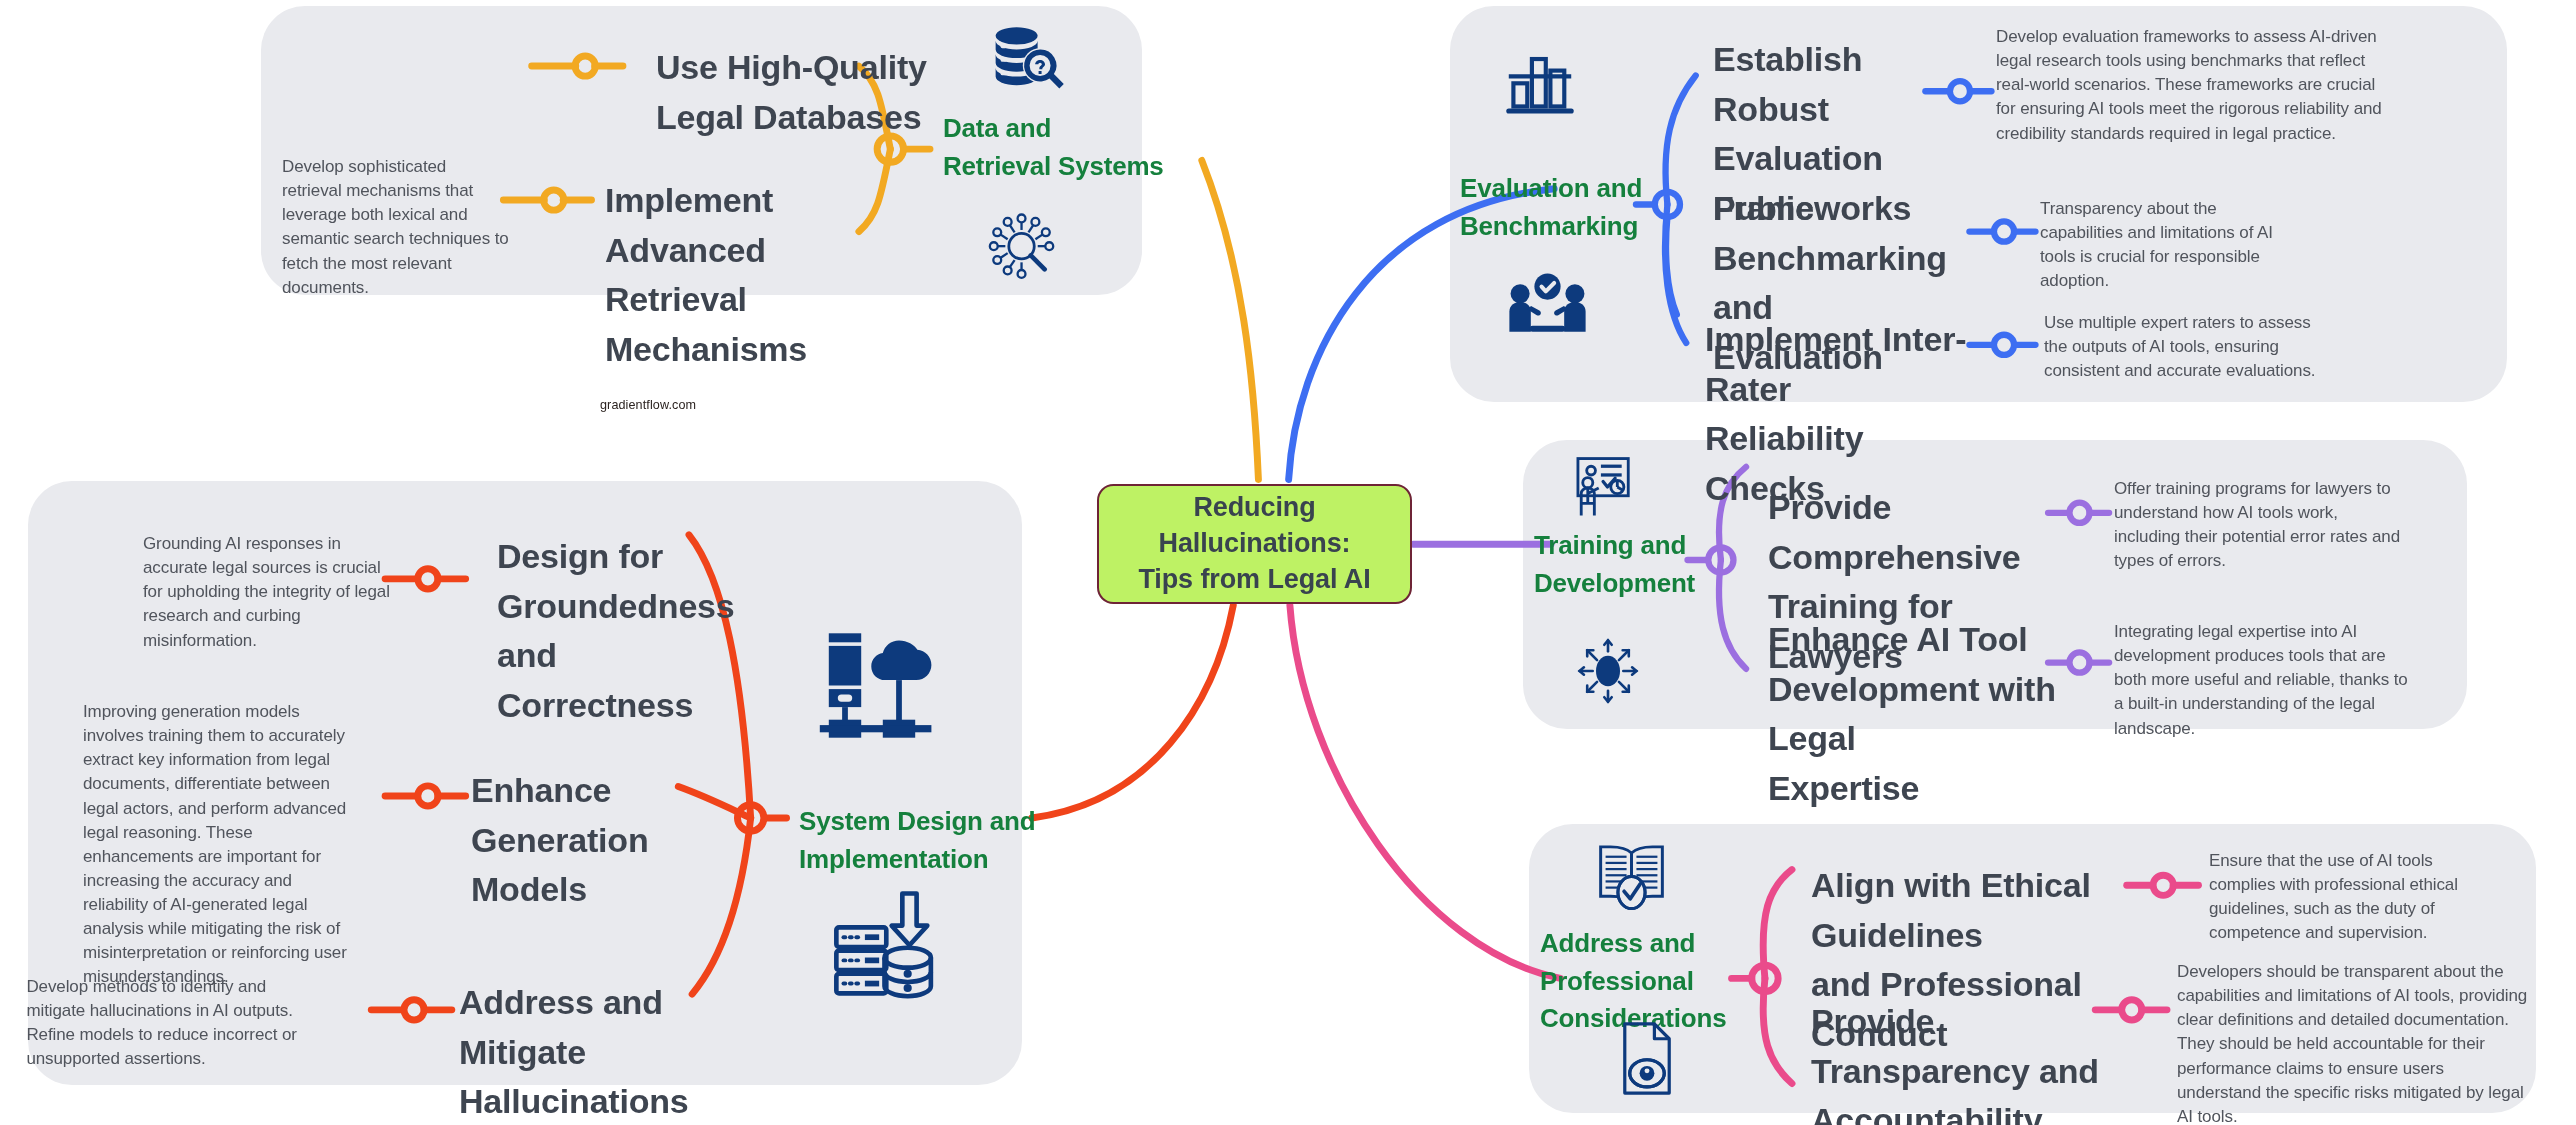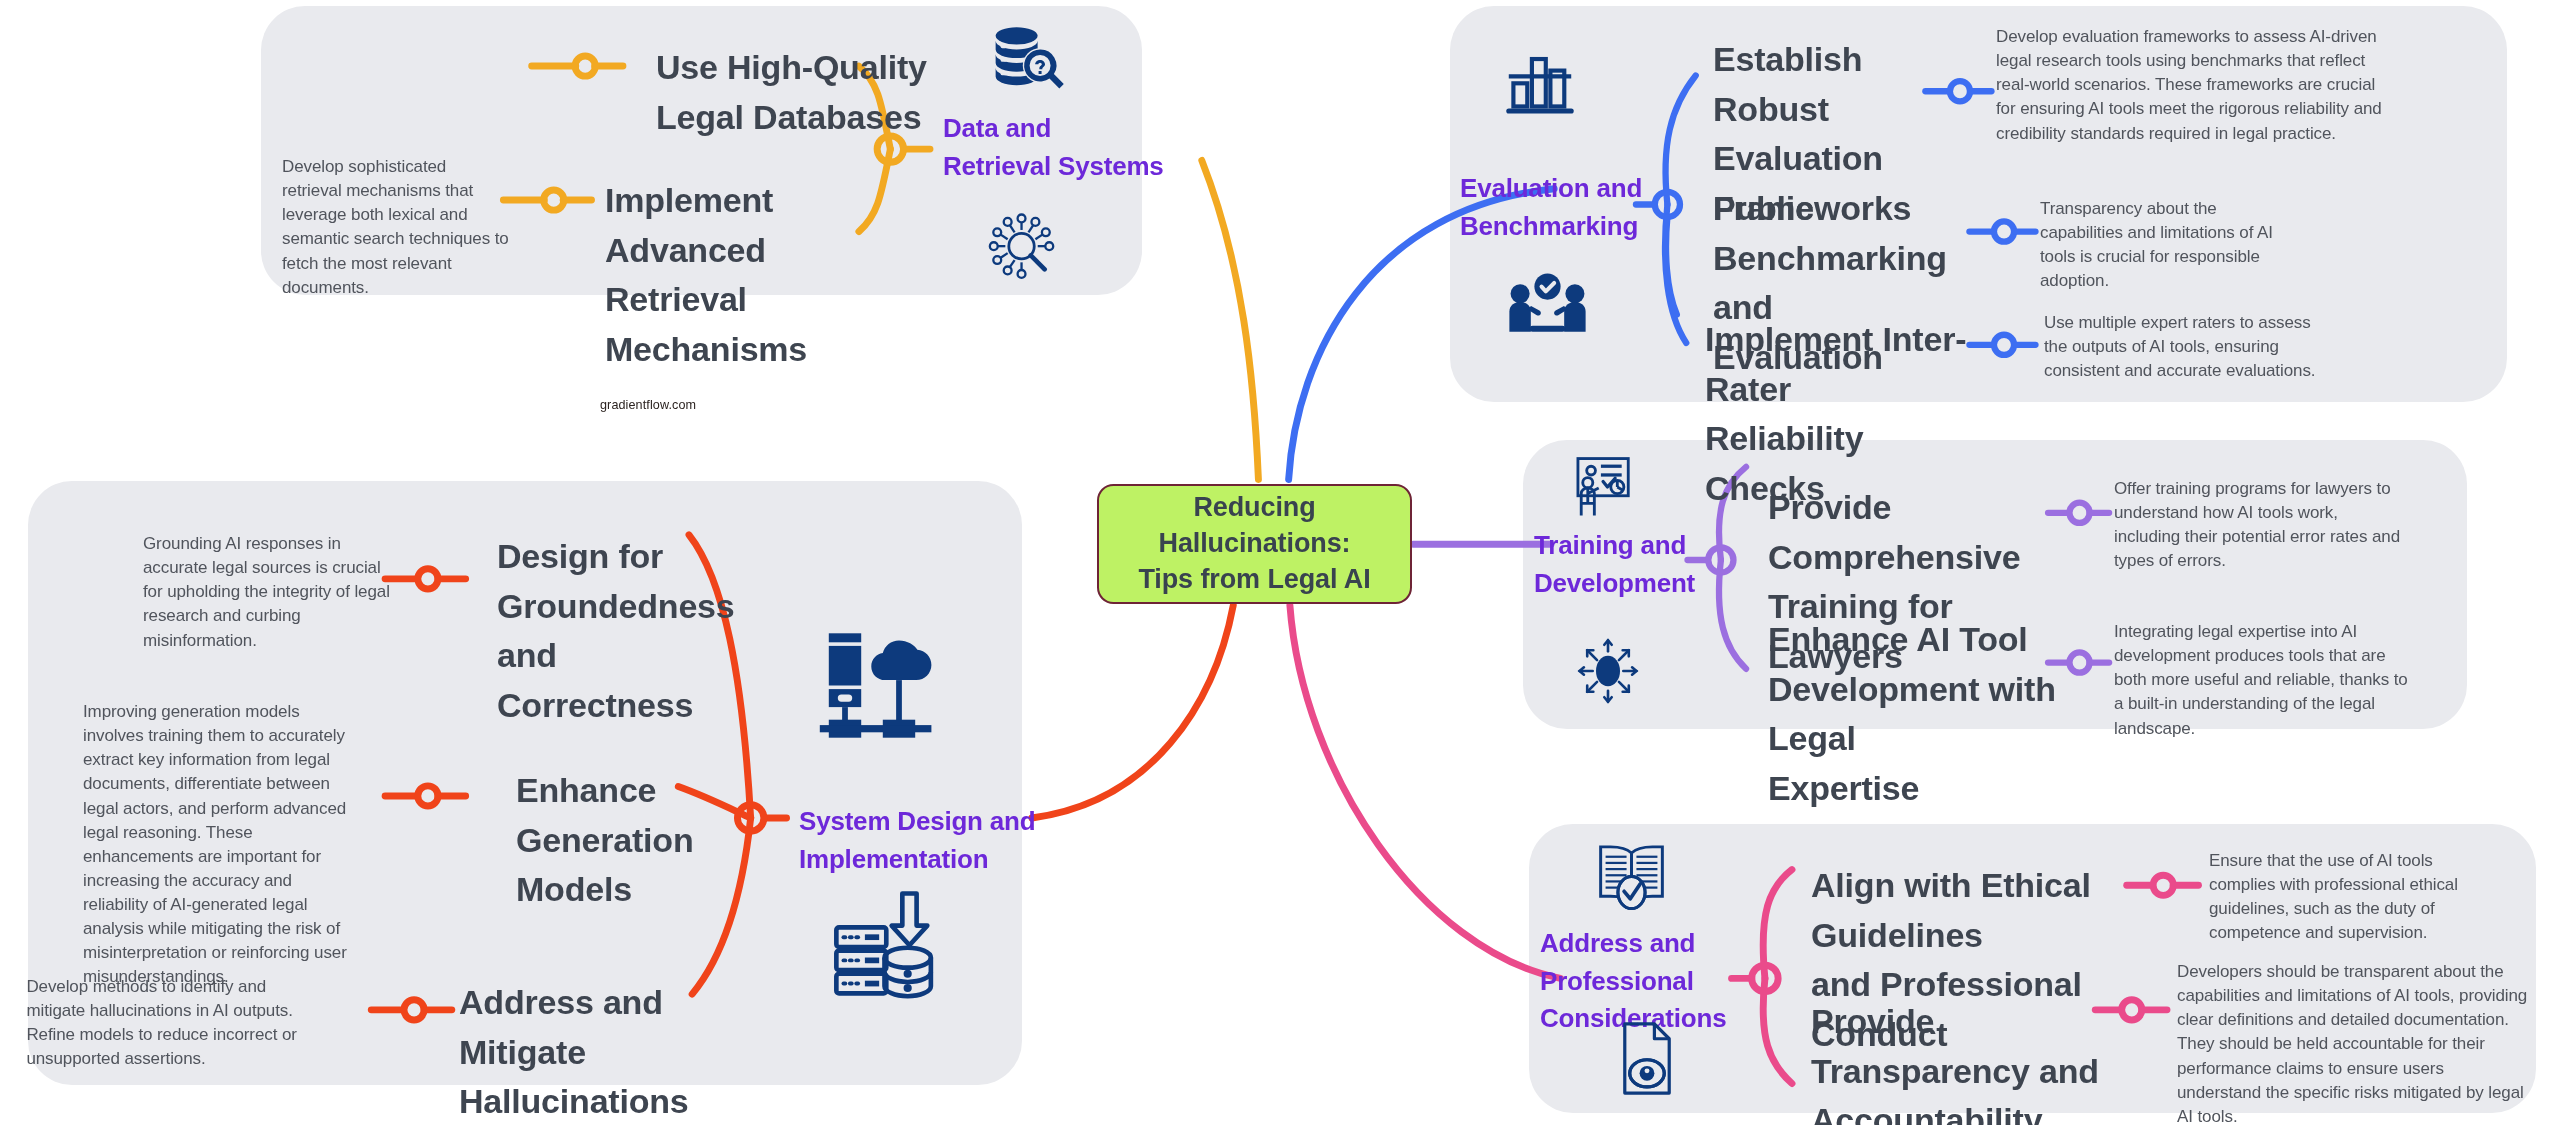--- a/index.html
+++ b/index.html
@@ -30,21 +30,21 @@
   .sub-label {
     position: absolute;
     color: #3e4550;
     font-size: 34px;
     line-height: 1.46;
     font-weight: 700;
     letter-spacing: -0.2px;
   }
   .branch-label {
     position: absolute;
-    color: #6d28d9;
+    color: #15803d;
     font-size: 26px;
     line-height: 1.45;
     font-weight: 600;
     letter-spacing: -0.2px;
   }
 
   
   #root-node {
     position: absolute;
     left: 1097px; top: 484px;
@@ -342,21 +342,21 @@
     <div>Implementation</div>
   </div>
 
   <div class="sub-label" style="left:497px; top:532px; width:271px;">
     <div>Design for</div>
     <div>Groundedness and</div>
     <div>Correctness</div>
   </div>
   <div class="leaf-text" style="left:143px; top:532px; width:258px;">Grounding AI responses in accurate legal sources is crucial for upholding the integrity of legal research and curbing misinformation.</div>
 
-  <div class="sub-label" style="left:471px; top:766px; width:264px;margin-left:45px;">
+  <div class="sub-label" style="left:471px; top:766px; width:264px;">
     <div>Enhance Generation</div>
     <div>Models</div>
   </div>
   <div class="leaf-text" style="left:83px; top:700px; width:277px;">Improving generation models involves training them to accurately extract key information from legal documents, differentiate between legal actors, and perform advanced legal reasoning. These enhancements are important for increasing the accuracy and reliability of AI-generated legal analysis while mitigating the risk of misinterpretation or reinforcing user misunderstandings.</div>
 
   <div class="sub-label" style="left:459px; top:978px; width:277px;">
     <div>Address and Mitigate</div>
     <div>Hallucinations</div>
   </div>
   <div class="leaf-text" style="left:26.4px; top:975px; width:289px;">Develop methods to identify and mitigate hallucinations in AI outputs. Refine models to reduce incorrect or unsupported assertions.</div>

